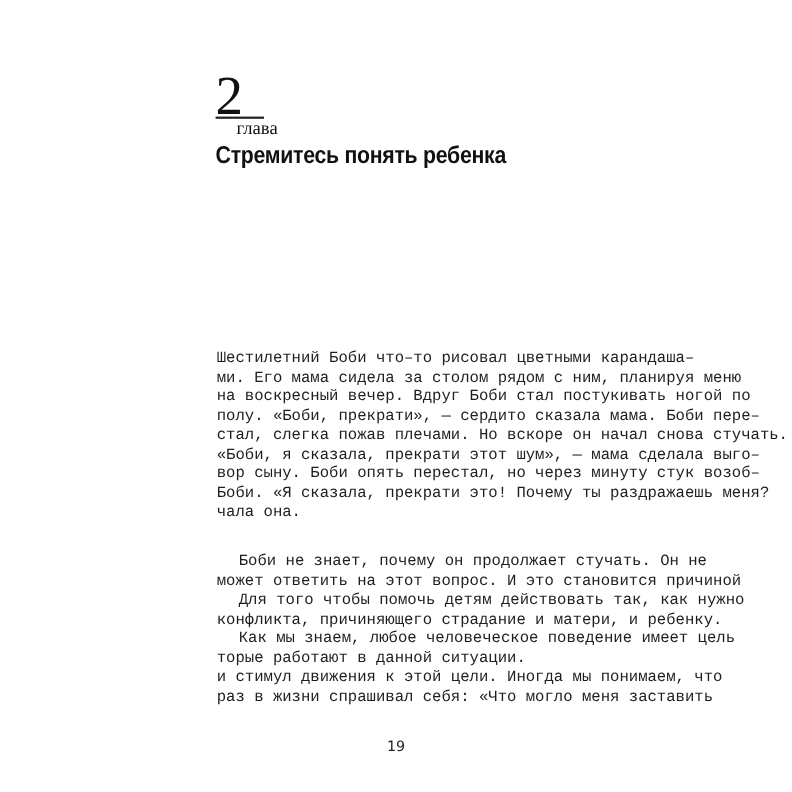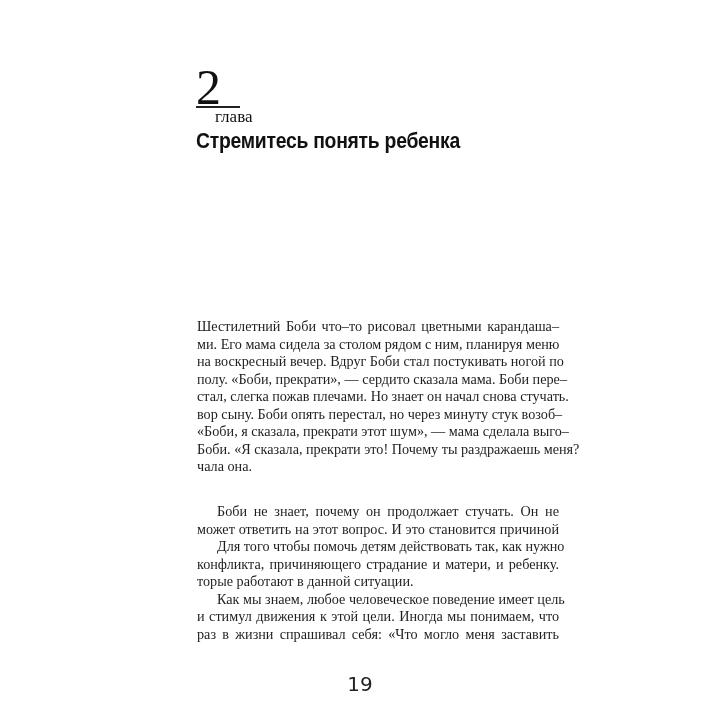--- a/index.html
+++ b/index.html
@@ -2,54 +2,54 @@
 <html><head>
 <meta charset="utf-8">
 <style>
   html, body { margin:0; padding:0; }
   body { width:720px; height:720px; background:#ffffff; position:relative; overflow:hidden; color:#1a1a1a; }
   .page { position:absolute; left:0; top:0; width:720px; height:720px; }
   .chapter-num { position:absolute; left:196px; top:62px; font-family:"Liberation Serif", serif; font-size:50px; line-height:50px; color:#111; }
   .chapter-rule { position:absolute; left:196px; top:106px; width:44px; height:2px; background:#222; }
   .chapter-label { position:absolute; left:196px; top:107px; font-family:"Liberation Serif", serif; font-size:17px; color:#111;margin-left:19px; }
   .chapter-title { position:absolute; left:196px; top:128px; font-family:"Liberation Sans", sans-serif; font-size:22px; font-weight:bold; color:#111; letter-spacing:-0.3px; transform:scaleX(0.88); transform-origin:left; white-space:nowrap; }
-  .body-block { position:absolute; left:197px; width:362px; font-family:Liberation Serif, serif; font-size:14.2px; line-height:17.5px; text-align:justify; color:#1e1e1e; }
+  .body-block { position:absolute; left:197px; width:362px; font-family:Liberation Mono, monospace; font-size:14.2px; line-height:17.5px; text-align:justify; color:#1e1e1e; }
   .intro { top:318px; }
   .main { top:503px; }
-  .page-number { position:absolute; left:0; width:720px; top:672px; text-align:center; font-family:"DejaVu Sans", sans-serif; font-size:20px; color:#222; }
+  .page-number { position:absolute; left:0; width:720px; top:672px; text-align:center; font-family:"DejaVu Sans", sans-serif; font-size:13px; color:#222; }
   .line { display:block; text-align:justify; text-align-last:justify; white-space:nowrap; }
   .line.last { text-align-last:left; }
   .line.ind { padding-left:20px; }
 </style>
 </head>
 <body>
 
 <div class="page">
   <div class="chapter-num">2</div>
   <div class="chapter-rule"></div>
   <div class="chapter-label">глава</div>
   <div class="chapter-title">Стремитесь понять ребенка</div>
 
   <div class="body-block intro">
     <span class="line">Шестилетний Боби что–то рисовал цветными карандаша–</span>
     <span class="line">ми. Его мама сидела за столом рядом с ним, планируя меню</span>
     <span class="line">на воскресный вечер. Вдруг Боби стал постукивать ногой по</span>
     <span class="line">полу. «Боби, прекрати», — сердито сказала мама. Боби пере–</span>
-    <span class="line">стал, слегка пожав плечами. Но знает он начал снова стучать.</span>
+    <span class="line">стал, слегка пожав плечами. Но вскоре он начал снова стучать.</span>
+    <span class="line">«Боби, я сказала, прекрати этот шум», — мама сделала выго–</span>
     <span class="line">вор сыну. Боби опять перестал, но через минуту стук возоб–</span>
-    <span class="line">«Боби, я сказала, прекрати этот шум», — мама сделала выго–</span>
     <span class="line">Боби. «Я сказала, прекрати это! Почему ты раздражаешь меня?</span>
     <span class="line last">чала она.</span>
   </div>
 
   <div class="body-block main">
     <span class="line ind">Боби не знает, почему он продолжает стучать. Он не</span>
     <span class="line">может ответить на этот вопрос. И это становится причиной</span>
     <span class="line ind">Для того чтобы помочь детям действовать так, как нужно</span>
     <span class="line">конфликта, причиняющего страдание и матери, и ребенку.</span>
+    <span class="line ind">Как мы знаем, любое человеческое поведение имеет цель</span>
     <span class="line last">торые работают в данной ситуации.</span>
-    <span class="line ind">Как мы знаем, любое человеческое поведение имеет цель</span>
     <span class="line">и стимул движения к этой цели. Иногда мы понимаем, что</span>
     <span class="line">раз в жизни спрашивал себя: «Что могло меня заставить</span>
   </div>
 
   <div class="page-number">19</div>
 </div>
 
 </body></html>

